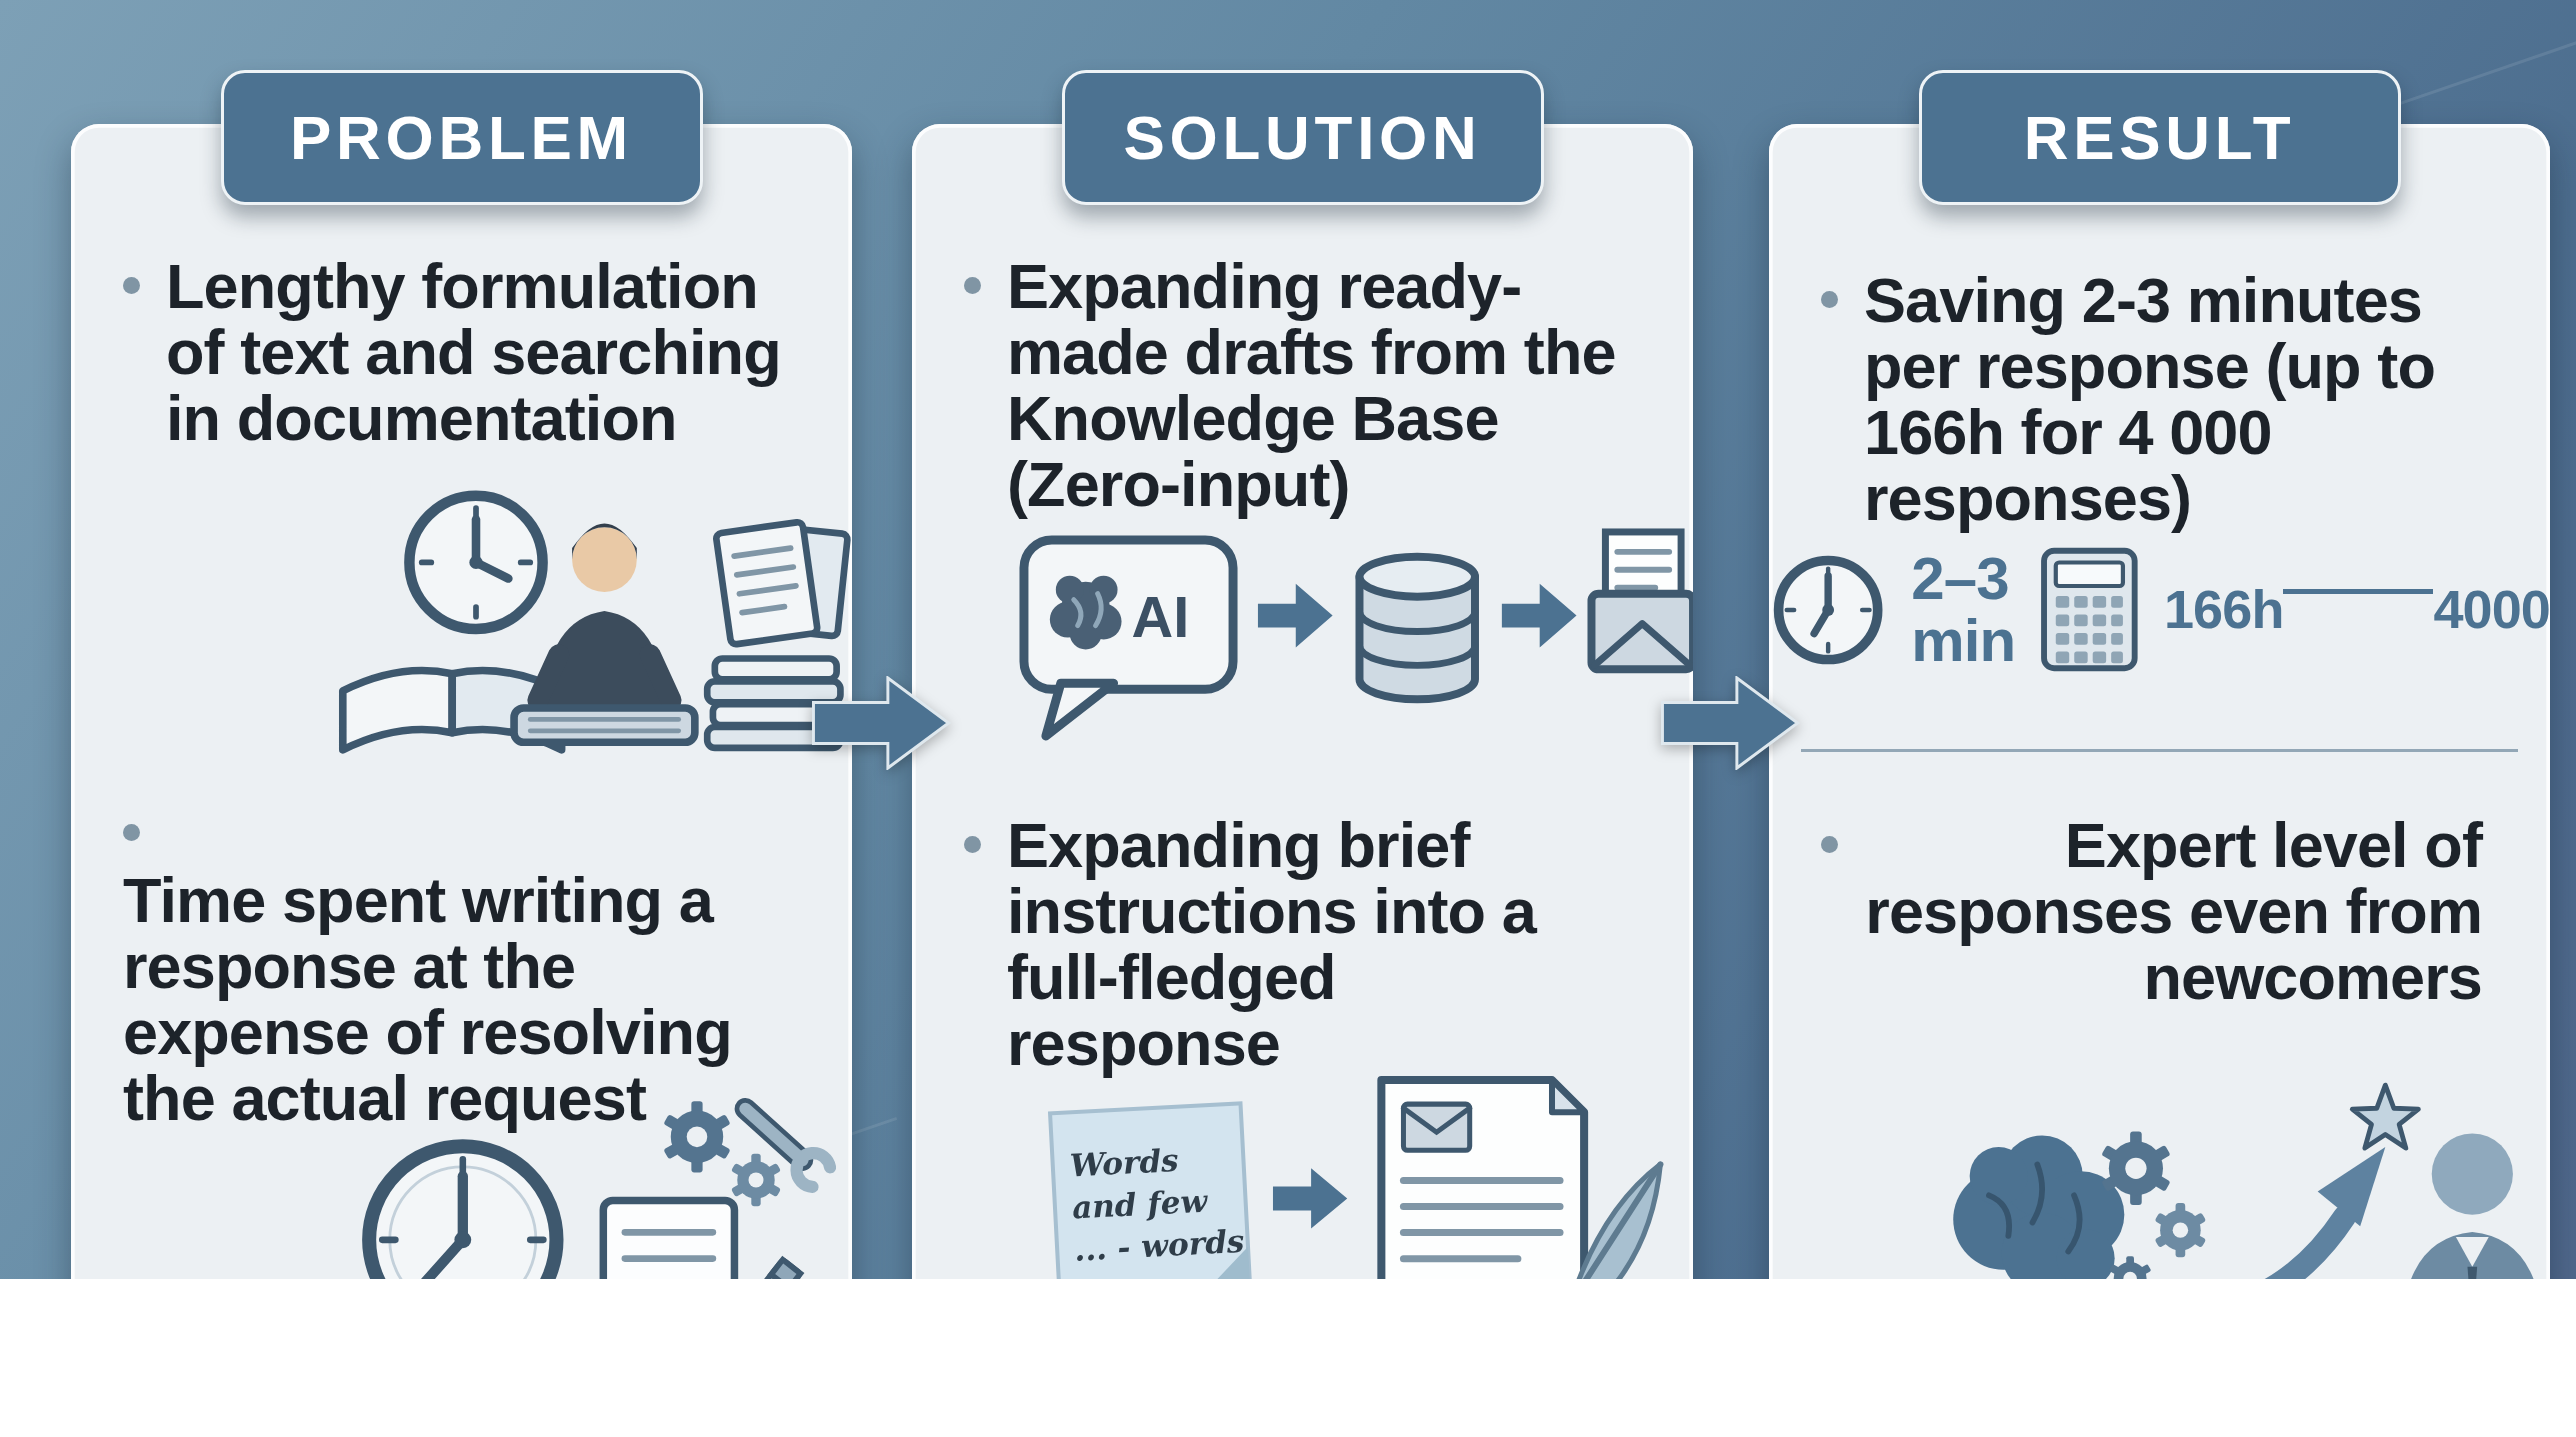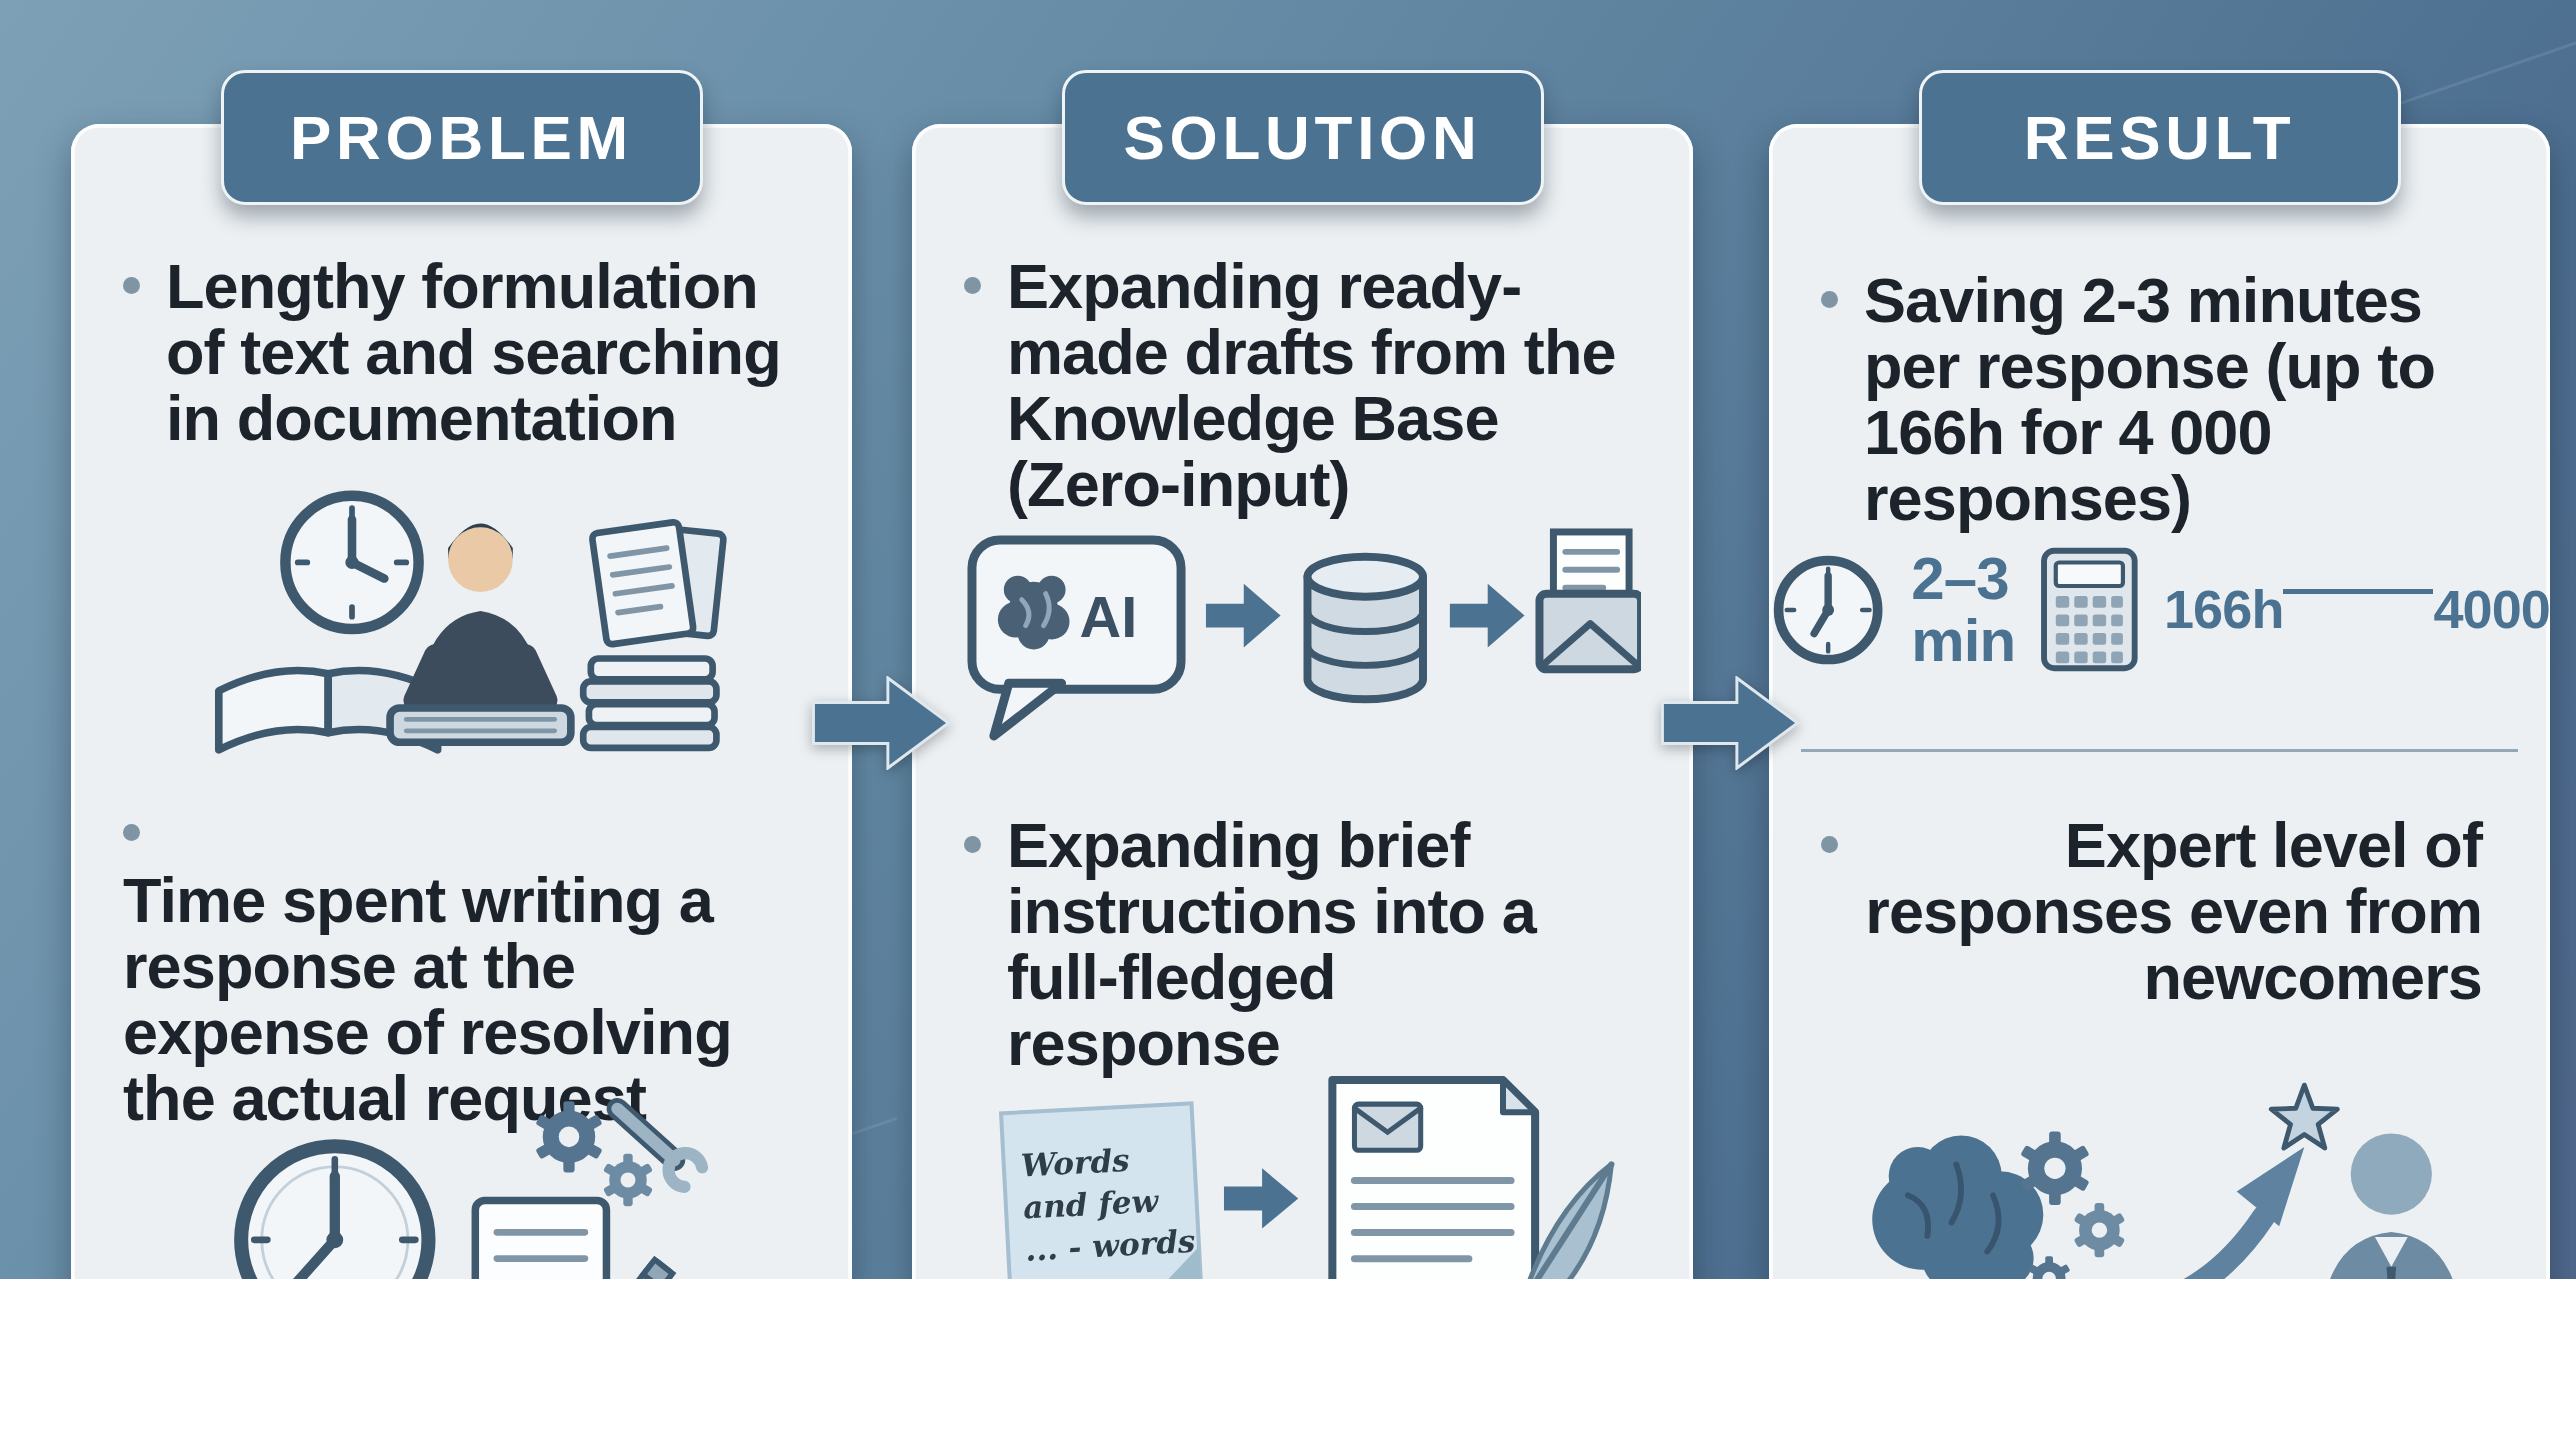--- a/index.html
+++ b/index.html
@@ -27,21 +27,21 @@
     display:flex;align-items:center;justify-content:center;
     border:3.7px solid #eef3f6;
     box-shadow:0 11.2px 20.6px rgba(18,33,49,0.35);
   }
   .pill-text{color:#ffffff;font-size:62px;font-weight:bold;letter-spacing:4.7px;}
 
   .bullet{position:absolute;left:52px;right:37px;display:flex;gap:26px;}
   .dot{flex:0 0 auto;width:17px;height:17px;border-radius:50%;background:#8095a4;margin-top:24px;}
   .bullet p{margin:0;font-size:63px;line-height:66px;font-weight:bold;color:#1d232a;letter-spacing:-0.9px;max-width:618px;}
 
-  .illus{position:absolute;left:0;right:0;display:flex;align-items:center;justify-content:center;}
+  .illus{position:absolute;left:0;right:0;display:flex;align-items:center;justify-content:flex-end;}
   #p-b1{top:129px;} #p-i1{top:348px;height:314px;} #p-b2{top:676px;flex-direction:column;} #p-i2{top:966px;height:281px;}
   #s-b1{top:129px;} #s-i1{top:398px;height:229px;} #s-b2{top:688px;} #s-i2{top:944px;height:271px;}
   #r-b1{top:143px;} #r-i1{top:373px;height:225px;} #r-b2{top:688px;text-align:right;} #r-i2{top:936px;height:290px;}
 
   .r-divider{position:absolute;top:625px;left:32px;width:717px;height:2.8px;background:#93a7b6;}
 
   .flow-arrow{position:absolute;width:140px;height:94px;top:676px;z-index:6;filter:drop-shadow(0 4.7px 6.6px rgba(0,0,0,0.28));}
   #arrow-1{left:812px;}
   #arrow-2{left:1661px;}
 

